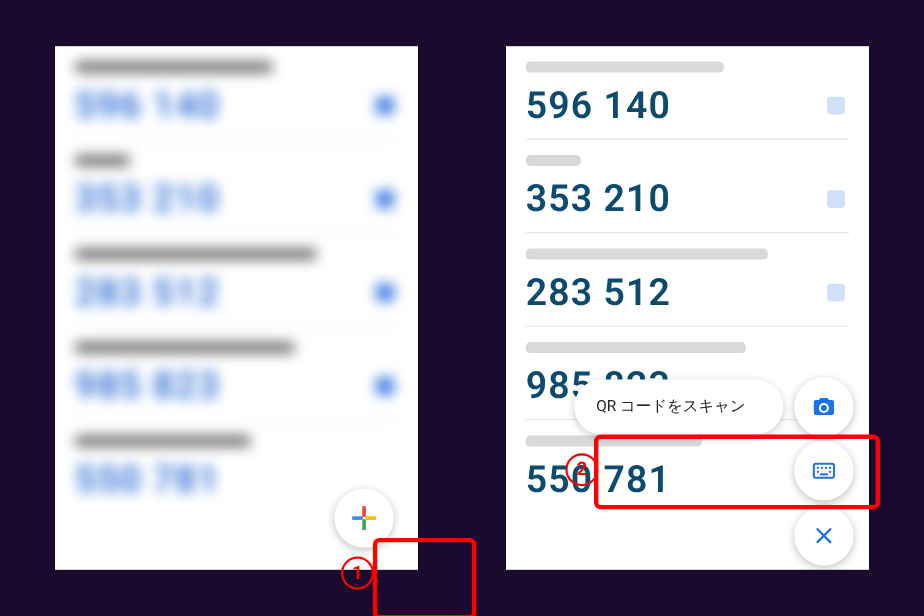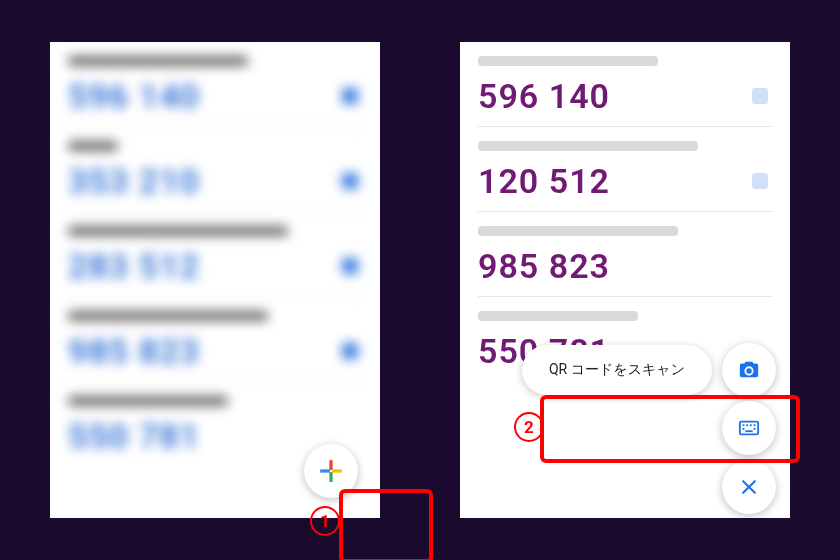--- a/index.html
+++ b/index.html
@@ -31,21 +31,21 @@
     height:10px; border-radius:4px;
     background:#6a6a6a;
     margin-bottom:10px;
   }
   .code {
     font-size:34px; font-weight:600;
     letter-spacing:1px;
     color:#2a6bd4;
     white-space:nowrap;
   }
-  .faded .code { color:#701a75; }
+  .faded .code { color:#0c4a6e; }
   .faded .acct { background:#d9d9d9; }
   .faded .ind  { background:#cfe0f7; }
   .ind {
     position:absolute; right:4px; bottom:22px;
     width:16px; height:16px; border-radius:3px;
     background:#3a7ae0;
   }
   .blur-left  { filter: blur(6px); }
   .blur-right { filter: blur(0.6px); }
 
@@ -57,21 +57,21 @@
     box-shadow:0 2px 8px rgba(0,0,0,.25);
     display:flex; align-items:center; justify-content:center;
   }
   .fab svg { display:block; }
 
   .chip {
     position:absolute;
     height:50px;
     background:#fff; border-radius:26px;
     box-shadow:0 2px 8px rgba(0,0,0,.22);
-    display:flex; align-items:center; justify-content:center;
+    display:flex; align-items:center; 
     font-size:14px; color:#222; padding:0 20px;
     white-space:nowrap;
   }
 
   .callout {
     position:absolute; border:4px solid #f00; border-radius:6px;
   }
   .num {
     position:absolute;
     width:26px; height:26px; border-radius:50%;
@@ -125,22 +125,27 @@
 <div class="num" style="left:310px; top:506px;">1</div>
 
 <div class="panel panel-right">
   <div class="list blur-right faded">
     <div class="row">
       <div class="acct" style="width:180px"></div>
       <div class="code">596 140</div>
       <div class="ind"></div>
     </div>
     <div class="row">
+      <div class="acct" style="width:50px"></div>
+      <div class="code">353 210</div>
+      <div class="ind"></div>
+    </div>
+    <div class="row">
       <div class="acct" style="width:220px"></div>
-      <div class="code">120 512</div>
+      <div class="code">283 512</div>
       <div class="ind"></div>
     </div>
     <div class="row">
       <div class="acct" style="width:200px"></div>
       <div class="code">985 823</div>
     </div>
     <div class="row" style="border-bottom:none">
       <div class="acct" style="width:160px"></div>
       <div class="code">550 781</div>
     </div>

